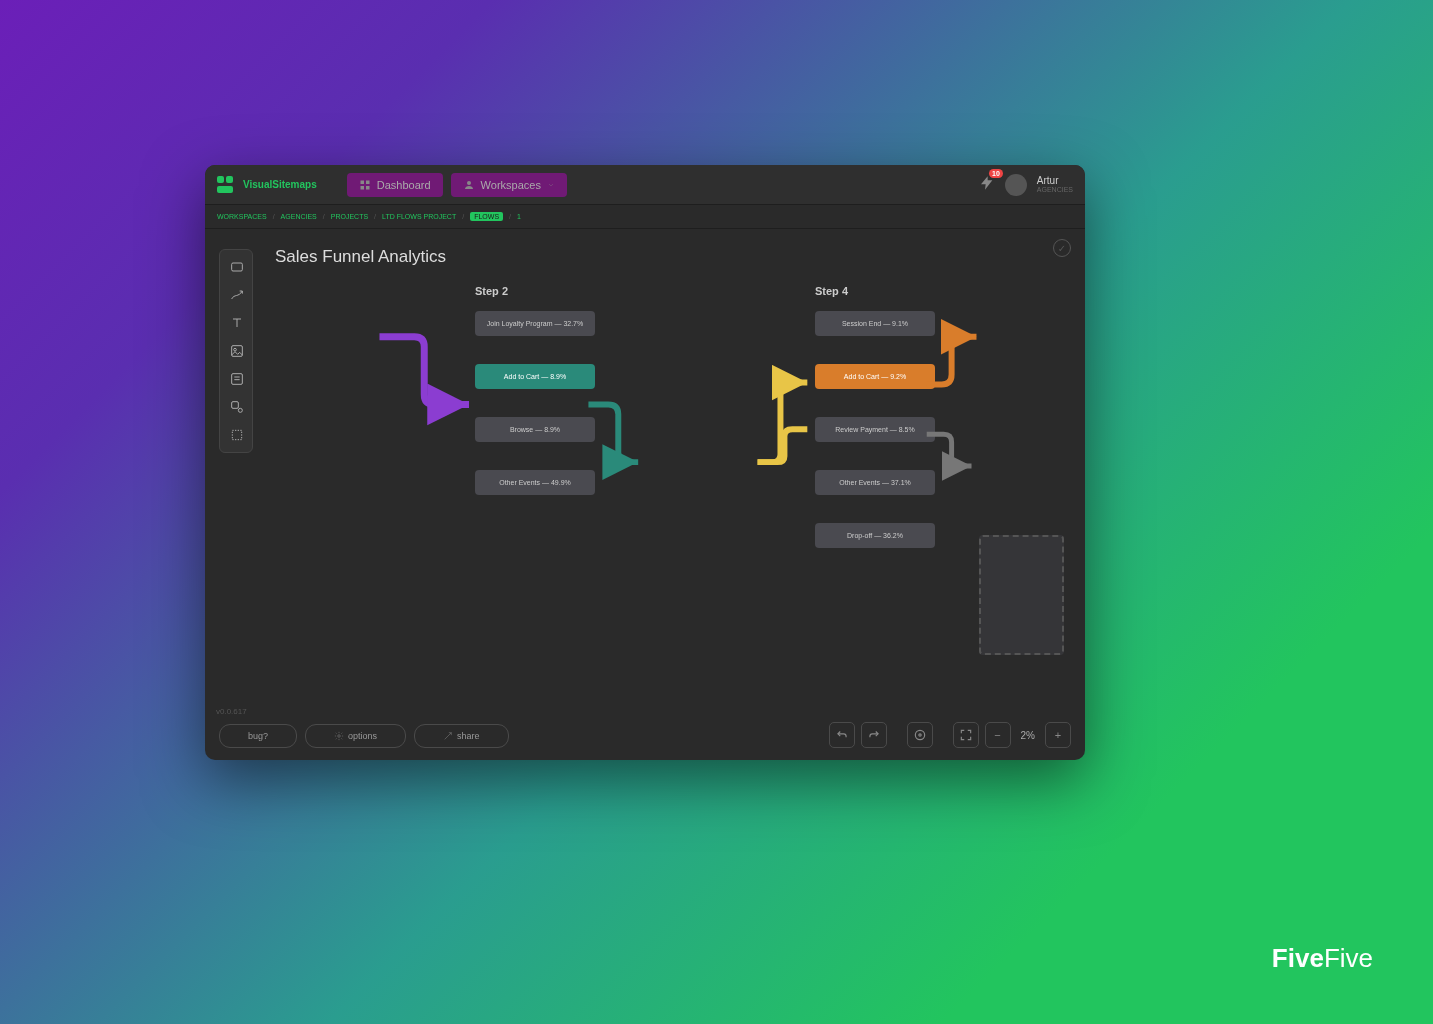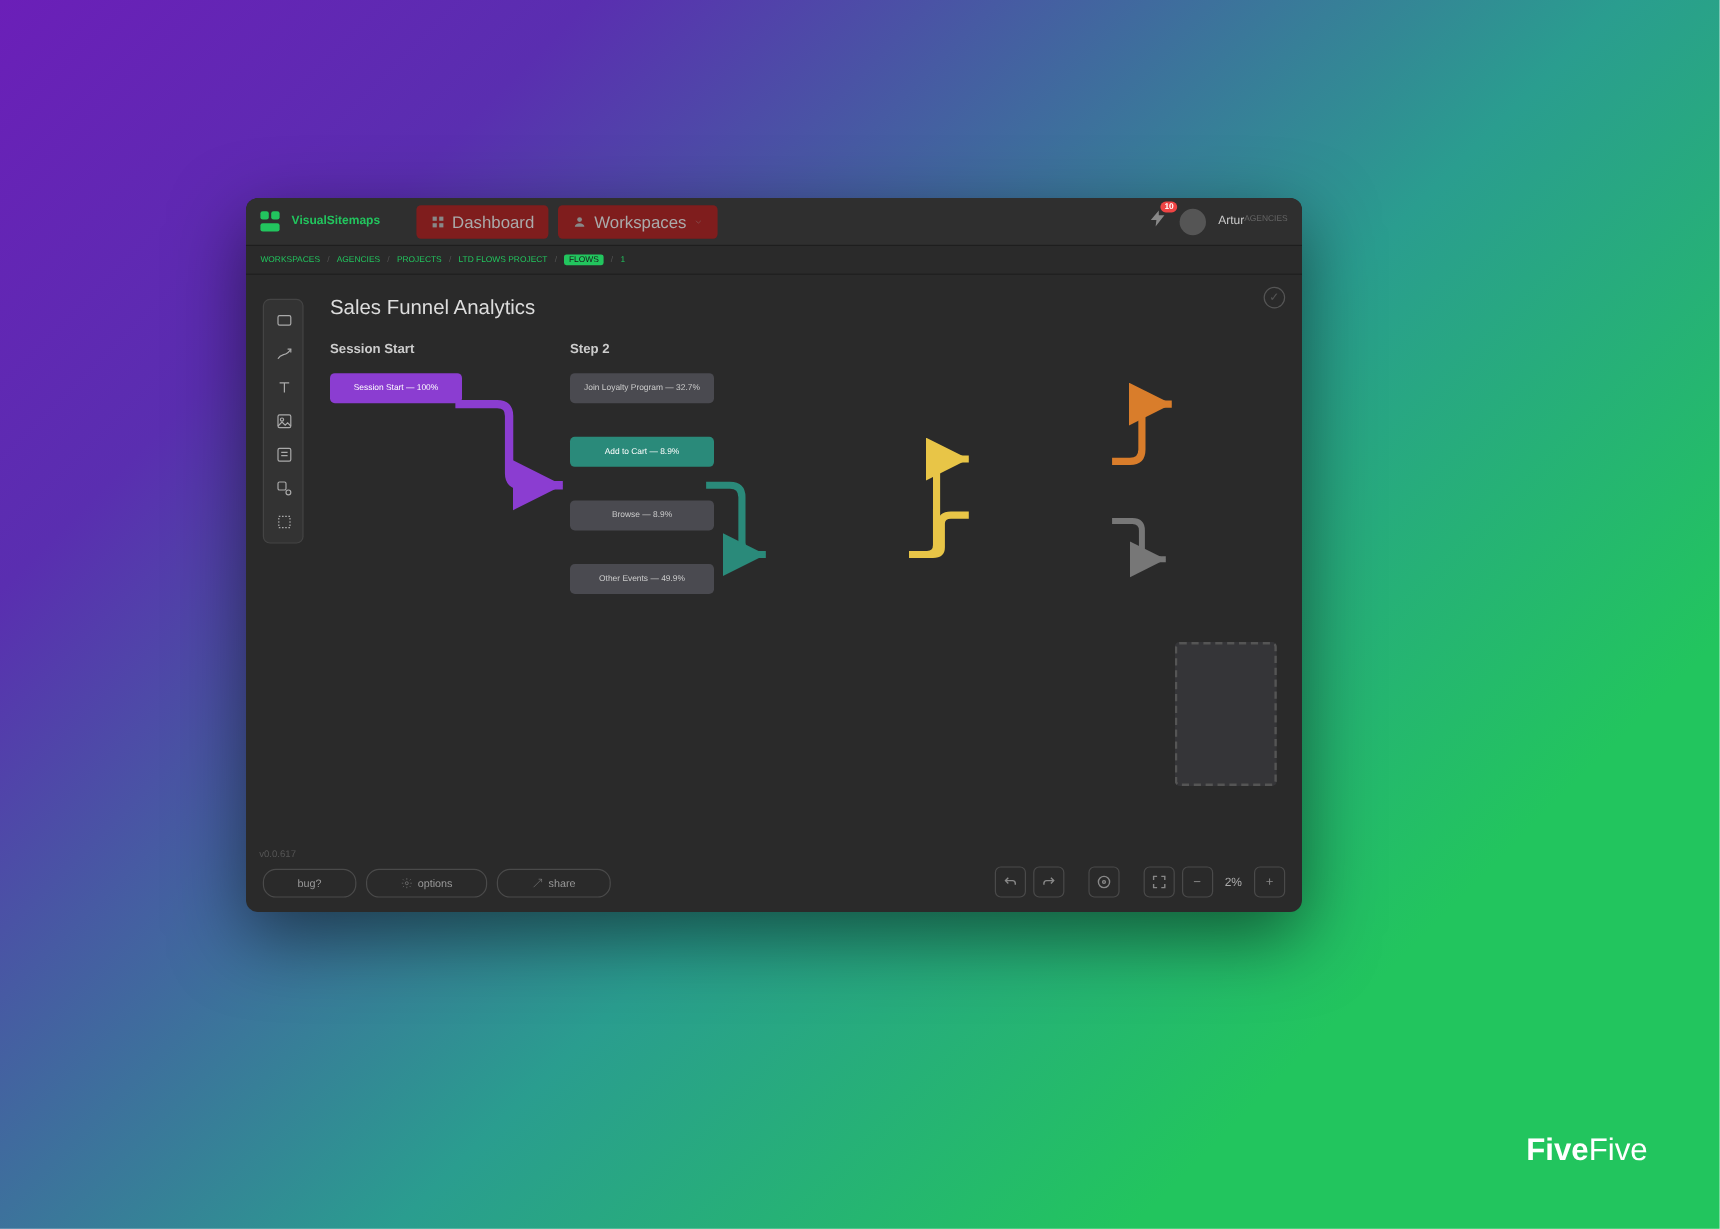--- a/index.html
+++ b/index.html
@@ -29,44 +29,44 @@
     border-bottom: 1px solid #1e1e1e;
   }
   .logo-wrap { display: flex; align-items: center; gap: 8px; margin-right: 30px; }
   .logo-icon { width: 18px; height: 18px; display: flex; flex-wrap: wrap; gap: 2px; }
   .logo-dot { width: 7px; height: 7px; background: #22c55e; border-radius: 2px; }
   .logo-dot:nth-child(3) { width: 16px; }
   .logo-text { color: #22c55e; font-weight: 600; font-size: 10px; }
   .nav-item {
     display: flex; align-items: center; gap: 6px;
     padding: 6px 12px;
-    color: #aaa; font-size: 14px;
+    color: #aaa; font-size: 11px;
     border-radius: 4px;
-    background: #7f1d1d;
+    background: #701a75;
     margin-right: 8px;
     cursor: pointer;
   }
   .nav-icon { width: 12px; height: 12px; fill: #888; }
   .chevron { width: 8px; height: 8px; }
   .topbar-right {
     margin-left: auto;
     display: flex; align-items: center; gap: 10px;
   }
   .notif { position: relative; cursor: pointer; }
   .notif-badge {
     position: absolute; top: -6px; right: -8px;
     background: #ef4444; color: #fff;
     font-size: 7px; font-weight: 700;
     padding: 1px 3px; border-radius: 6px;
   }
   .avatar {
     width: 22px; height: 22px; border-radius: 50%;
     background: #555; display: inline-block;
   }
-  .user-info { display: flex; flex-direction: row; line-height: 1.1; }
+  .user-info { display: flex; flex-direction: column; line-height: 1.1; }
   .user-name { color: #ccc; font-size: 10px; }
   .user-role { color: #666; font-size: 7px; }
   
   .breadcrumb {
     height: 24px;
     display: flex; align-items: center;
     padding: 0 12px;
     gap: 6px;
     border-bottom: 1px solid #1e1e1e;
     font-size: 7px;
@@ -307,30 +307,34 @@
     <div class="canvas-title">Sales Funnel Analytics</div>
 
     <div class="columns">
 
       <div class="node-outline" style="left:-6px; top:33px; width:110px; height:260px; border-color:#7c3aed;"></div>
       <div class="node-outline" style="left:194px; top:33px; width:120px; height:310px; border-color:#2a8a7a;"></div>
       <div class="node-outline" style="left:364px; top:33px; width:120px; height:260px; border-color:#c9a227;"></div>
       <div class="node-outline" style="left:534px; top:33px; width:120px; height:330px; border-color:#b5651d;"></div>
       <div class="drop-box" style="position:absolute; left:704px; top:250px; width:85px; height:120px;"></div>
 
-      <div class="col col-1">
-        <div class="col-header">Session Start</div>
-        <div class="node purple" style="margin-top:12px;"><span>Session Start — 100%</span></div>
-      </div>
       <div class="col col-2">
         <div class="col-header">Step 2</div>
         <div class="node grey"><span>Join Loyalty Program — 32.7%</span></div>
         <div class="node teal"><span>Add to Cart — 8.9%</span></div>
         <div class="node grey"><span>Browse — 8.9%</span></div>
         <div class="node grey"><span>Other Events — 49.9%</span></div>
+      </div>
+      <div class="col col-4">
+        <div class="col-header">Step 4</div>
+        <div class="node grey"><span>Session End — 9.1%</span></div>
+        <div class="node orange"><span>Add to Cart — 9.2%</span></div>
+        <div class="node grey"><span>Review Payment — 8.5%</span></div>
+        <div class="node grey"><span>Other Events — 37.1%</span></div>
+        <div class="node grey"><span>Drop-off — 36.2%</span></div>
       </div>
     </div>
 
     <svg class="arrows" viewBox="0 0 800 400" preserveAspectRatio="none">
       <defs>
         <marker id="ap" markerWidth="8" markerHeight="8" refX="6" refY="3" orient="auto">
             <path d="M0 0L6 3L0 6z" fill="#8b3dd1"></path>
           </marker>
         <marker id="at" markerWidth="8" markerHeight="8" refX="6" refY="3" orient="auto">
             <path d="M0 0L6 3L0 6z" fill="#2a8a7a"></path>

